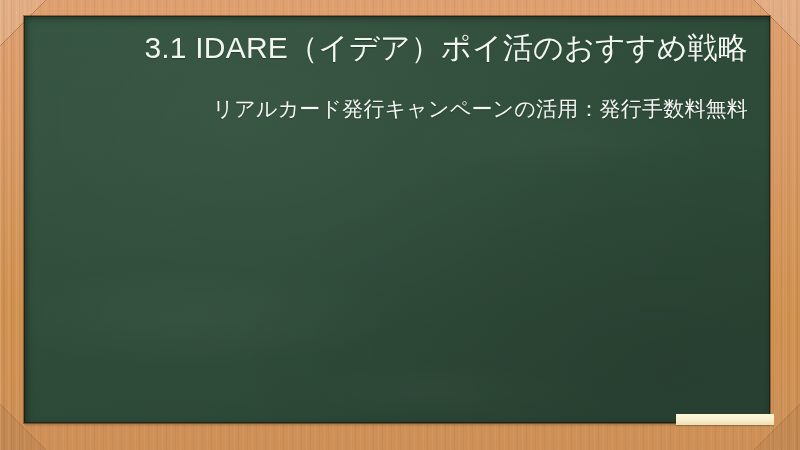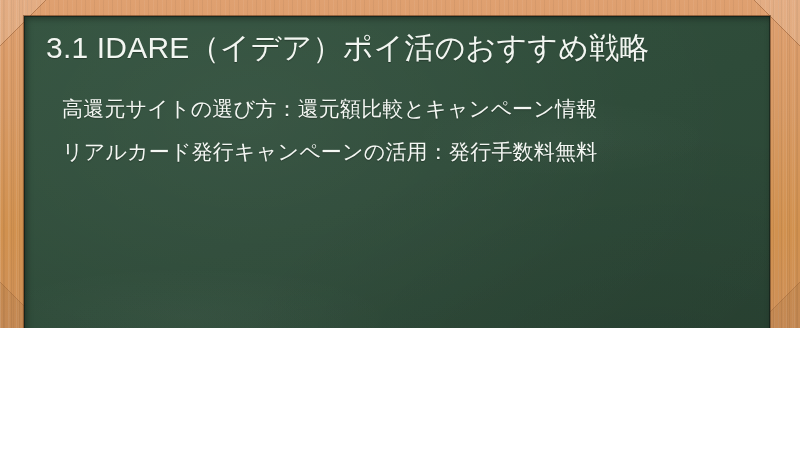--- a/index.html
+++ b/index.html
@@ -11,36 +11,37 @@
     width: 800px;
     height: 450px;
     overflow: hidden;
     font-family: "Liberation Sans", "DejaVu Sans", sans-serif;
   }
 
   
   .slide {
     position: relative;
     width: 800px;
-    height: 328px;
+    height: 450px;
     box-sizing: border-box;
     background:
       repeating-linear-gradient(
         90deg,
         rgba(255,255,255,0.055) 0px,
         rgba(255,255,255,0.055) 1px,
         rgba(0,0,0,0.00) 1px,
         rgba(0,0,0,0.00) 4px,
         rgba(0,0,0,0.045) 4px,
         rgba(0,0,0,0.045) 5px,
         rgba(0,0,0,0.00) 5px,
         rgba(0,0,0,0.00) 9px
       ),
       linear-gradient(180deg, #dfa070 0%, #d79963 35%, #d1914f 70%, #cf9058 100%);
     overflow: hidden;
+    text-align: right;
   }
 
   
   .wood-grain-left,
   .wood-grain-right {
     position: absolute;
     top: 0;
     bottom: 0;
     width: 30px;
     pointer-events: none;
@@ -174,21 +175,20 @@
   <div class="miter miter-tr"></div>
   <div class="miter miter-bl"></div>
   <div class="miter miter-br"></div>
 
   <div class="board">
     <div class="board-content">
 
       <h1 class="title">3.1 IDARE（イデア）ポイ活のおすすめ戦略</h1>
 
       <ul class="bullets">
-        <li class="bullet-item">高還元サイトの選び方：還元額比較とキャンペーン情報</li>
         <li class="bullet-item">リアルカード発行キャンペーンの活用：発行手数料無料</li>
       </ul>
 
     </div>
   </div>
 
   <div class="ledge-shadow"></div>
   <div class="chalk"></div>
 
 </div>

